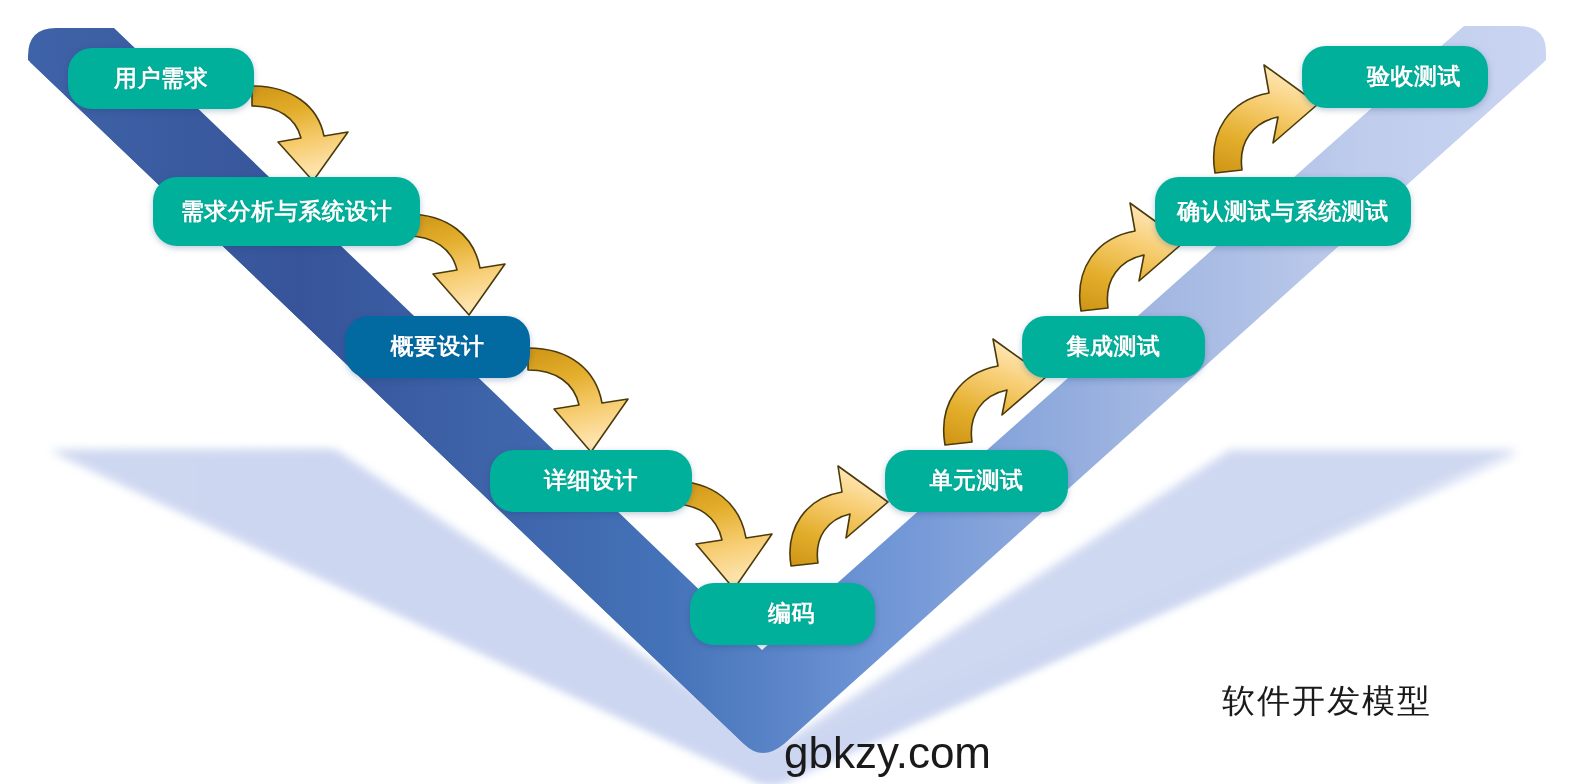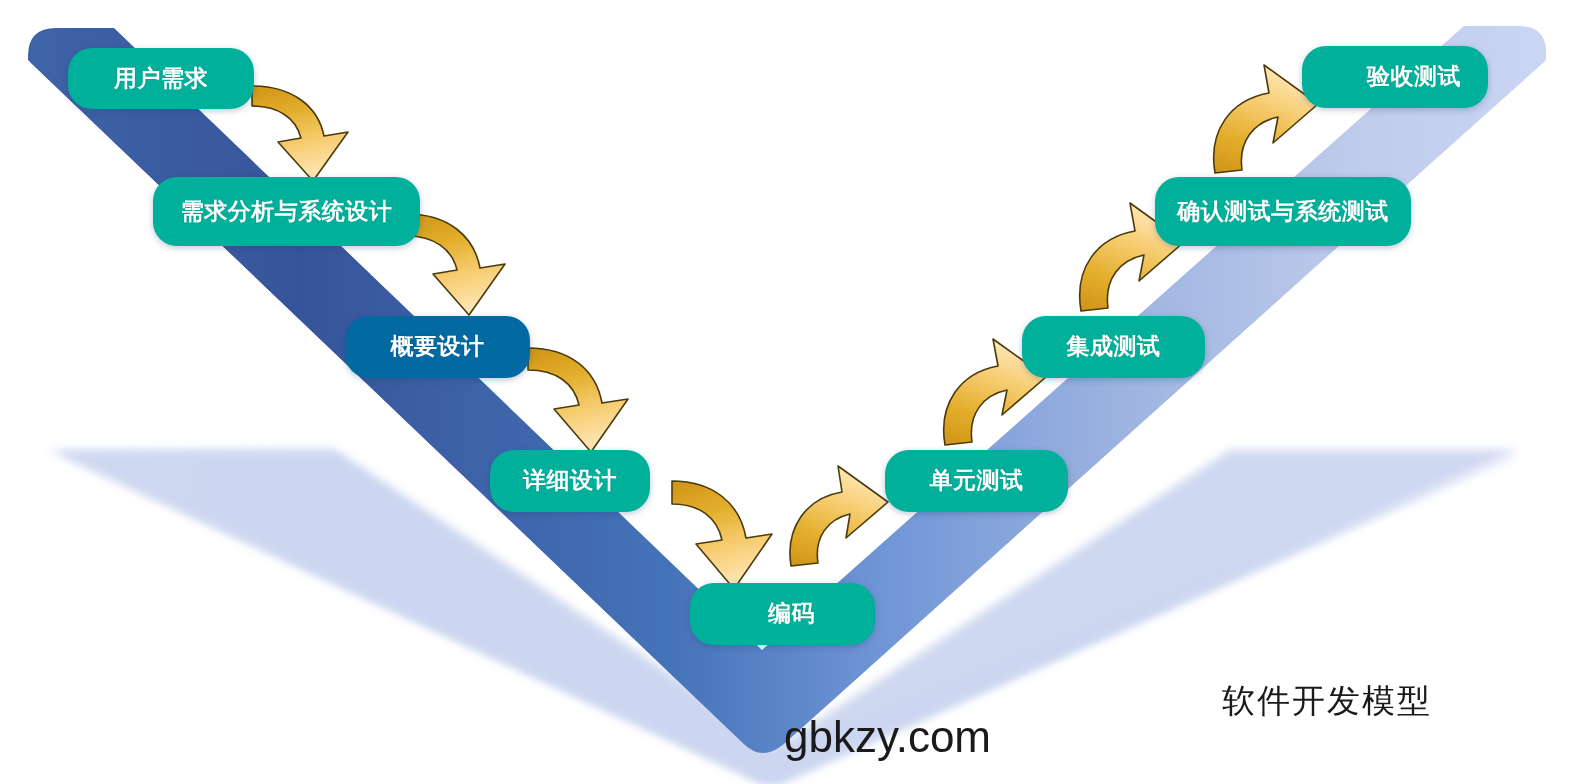--- a/index.html
+++ b/index.html
@@ -42,42 +42,42 @@
     padding: 4px 10px;
     text-shadow: 0 0 2px rgba(0,0,0,0.12);
     z-index: 40;
   }
   .node-label { display: block; }
 
   
   #node-0 { left: 68px;   top: 48px;  width: 186px; height: 61px;  font-size: 23px; }
   #node-1 { left: 153px;  top: 177px; width: 267px; height: 69px;  font-size: 23px; }
   #node-2 { left: 345px;  top: 316px; width: 185px; height: 62px;  font-size: 23px; }
-  #node-3 { left: 490px;  top: 450px; width: 160px; height: 62px;  font-size: 23px; }
+  #node-3 { left: 490px;  top: 450px; width: 202px; height: 62px;  font-size: 23px; }
   #node-4 { left: 690px;  top: 583px; width: 185px; height: 62px;  font-size: 23px; }
   #node-5 { left: 885px;  top: 450px; width: 183px; height: 62px;  font-size: 23px; }
   #node-6 { left: 1022px; top: 316px; width: 183px; height: 62px;  font-size: 23px; }
   #node-7 { left: 1155px; top: 177px; width: 256px; height: 69px;  font-size: 23px; }
   #node-8 { left: 1302px; top: 46px;  width: 186px; height: 62px;  font-size: 23px; }
 
   #caption {
     position: absolute;
     left: 1222px;
     top: 655px;
     font-size: 33px;
     color: #1a1a1a;
     letter-spacing: 2px;
     z-index: 45;
     white-space: nowrap;
     margin-top: 24px;
   }
   #watermark {
     position: absolute;
     left: 784px;
-    top: 712px;
+    top: 728px;
     font-size: 44px;
     color: #1a1a1a;
     letter-spacing: 0px;
     z-index: 46;
     white-space: nowrap;
     text-align: right;
   }
 </style>
 </head>
 <body>

